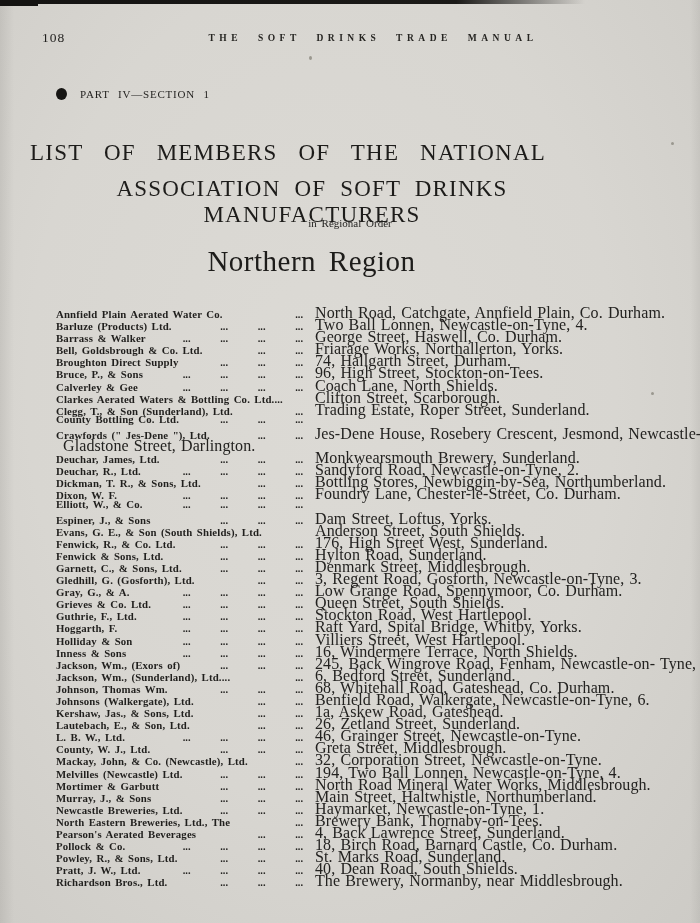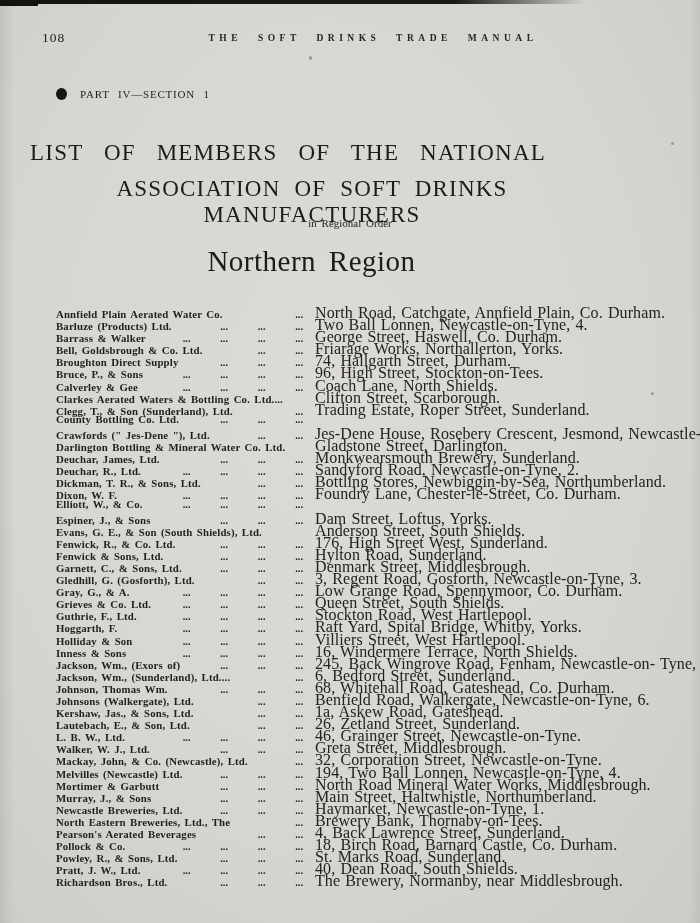--- a/index.html
+++ b/index.html
@@ -191,24 +191,20 @@
     </span>
   </div>
       <div class="row">
     <span class="namecol">
       <span class="nm">Crawfords (" Jes-Dene "), Ltd.</span>
       <span class="ld">... ...</span>
     </span>
     <span class="ad">Jes-Dene House, Rosebery Crescent, Jesmond, Newcastle-on-Tyne.</span>
   </div>
       <div class="row">
-    <span class="namecol">
-      <span class="nm">Darlington Bottling &amp; Mineral Water Co. Ltd.</span>
-      <span class="ld"></span>
-    </span>
     <span class="ad">Gladstone Street, Darlington.</span>
   </div>
       <div class="row">
     <span class="namecol">
       <span class="nm">Deuchar, James, Ltd.</span>
       <span class="ld">... ... ...</span>
     </span>
     <span class="ad">Monkwearsmouth Brewery, Sunderland.</span>
   </div>
       <div class="row">
@@ -366,21 +362,21 @@
   </div>
       <div class="row">
     <span class="namecol">
       <span class="nm">L. B. W., Ltd.</span>
       <span class="ld">... ... ... ...</span>
     </span>
     <span class="ad">46, Grainger Street, Newcastle-on-Tyne.</span>
   </div>
       <div class="row">
     <span class="namecol">
-      <span class="nm">Walker, W. J., Ltd.</span>
+      <span class="nm">County, W. J., Ltd.</span>
       <span class="ld">... ... ...</span>
     </span>
     <span class="ad">Greta Street, Middlesbrough.</span>
   </div>
       <div class="row">
     <span class="namecol">
       <span class="nm">Mackay, John, &amp; Co. (Newcastle), Ltd.</span>
       <span class="ld">...</span>
     </span>
     <span class="ad">32, Corporation Street, Newcastle-on-Tyne.</span>

